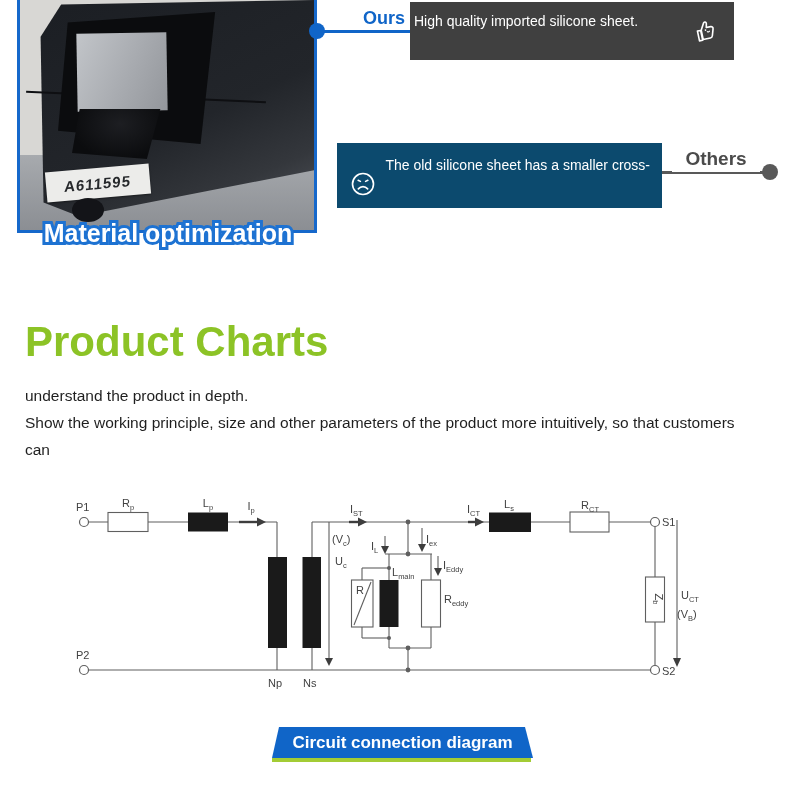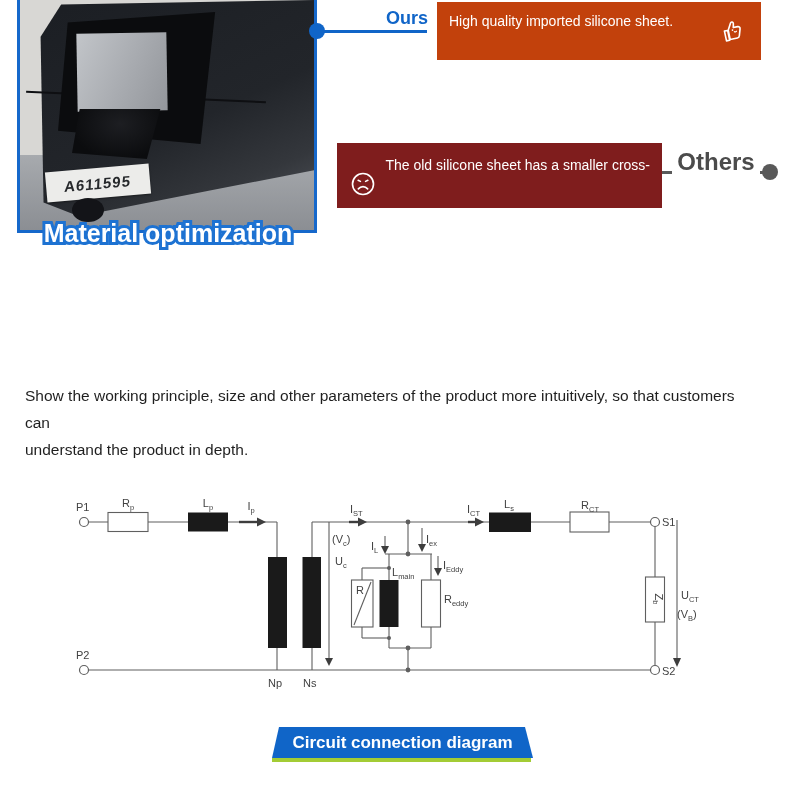--- a/index.html
+++ b/index.html
@@ -28,34 +28,34 @@
                 transform:rotate(-5deg); display:flex; align-items:center; justify-content:center;
                 box-shadow:0 1px 2px rgba(0,0,0,.4); }
   .ph-sticker span { font-weight:bold; font-size:15px; color:#26282b; letter-spacing:1px; transform:skewX(-8deg); }
   .ph-hole    { position:absolute; left:52px; top:198px; width:32px; height:24px; border-radius:50%;
                 background:#131418; }
 
   
   .caption-svg { position:absolute; left:33px; top:214px; }
 
   
-  .ours-label { position:absolute; left:340px; top:8px; width:88px; text-align:right;
+  .ours-label { position:absolute; left:340px; top:8px; width:88px; text-align:center;
                 color:#1065c8; font-size:18px; font-weight:bold; }
   .ours-line  { position:absolute; left:317px; top:30px; width:110px; height:3px; background:#1065c8; }
   .ours-dot   { position:absolute; left:309px; top:23px; width:16px; height:16px; border-radius:50%; background:#1065c8; }
-  .ours-box   { position:absolute; left:437px; top:2px; width:324px; height:58px; background:#c2410c;
-                color:#fff; font-size:14px; line-height:19px; padding:10px 44px 10px 12px; }
+  .ours-box   { position:absolute; left:410px; top:2px; width:324px; height:58px; background:#404040;
+                color:#fff; font-size:14px; line-height:19px; padding:10px 44px 10px 4px; }
   .thumb-icon { position:absolute; right:12px; top:14px; width:30px; height:30px; transform:rotate(-12deg); }
 
-  .others-box  { position:absolute; left:337px; top:143px; width:325px; height:65px; background:#7f1d1d;
+  .others-box  { position:absolute; left:337px; top:143px; width:325px; height:65px; background:#0c4a6e;
                  color:#fff; font-size:14px; line-height:20px; padding:12px 12px 10px 48px; text-align:right; }
   .sad-icon    { position:absolute; left:12px; bottom:10px; width:28px; height:28px; }
   .others-line { position:absolute; left:662px; top:171px; width:110px; height:2.5px; background:#595959; }
   .others-label{ position:absolute; left:672px; top:148px; width:88px; text-align:center; background:#fff;
-                 color:#4b4b4b; font-size:24px; font-weight:bold; padding-bottom:2px; }
+                 color:#4b4b4b; font-size:19px; font-weight:bold; padding-bottom:2px; }
   .others-dot  { position:absolute; left:762px; top:164px; width:16px; height:16px; border-radius:50%; background:#595959; }
 
   
   .sec-title { position:absolute; left:25px; top:318px; font-size:42px; font-weight:bold; color:#8cc326; }
   .sec-desc  { position:absolute; left:25px; top:382px; width:730px; font-size:15.5px; color:#1f1f1f; line-height:27px; }
 
   
   .circuit { position:absolute; left:60px; top:480px; }
   .circuit line, .circuit path.wire { stroke:#5f5f5f; stroke-width:1.1; fill:none; }
   .circuit .box-w { fill:#fff; stroke:#5f5f5f; stroke-width:1.1; }
@@ -112,23 +112,24 @@
     <svg class="sad-icon" viewBox="0 0 24 24">
       <circle cx="12" cy="12" r="9" fill="none" stroke="#fff" stroke-width="1.4"></circle>
       <path d="M8 16.2c2.2-2.6 5.8-2.6 8 0" fill="none" stroke="#fff" stroke-width="1.4" stroke-linecap="round"></path>
       <path d="M7.8 8.8l2 1 M16.2 8.8l-2 1" fill="none" stroke="#fff" stroke-width="1.3" stroke-linecap="round"></path>
     </svg>
   </div>
   <div class="others-line"></div>
   <div class="others-dot"></div>
   <div class="others-label">Others</div>
 
+  <h1 class="sec-title">Product Charts</h1>
   <div class="sec-desc">
+    <div>understand the product in depth.</div>
     <div>Show the working principle, size and other parameters of the product more intuitively, so that customers can</div>
-    <div>understand the product in depth.</div>
   </div>
 
   <svg class="circuit" width="680" height="220" viewBox="0 0 680 220">
 
     <line x1="28.5" y1="42" x2="217" y2="42"></line>
     <line x1="217" y1="42" x2="217" y2="77"></line>
     <line x1="217" y1="168" x2="217" y2="190"></line>
     <line x1="28.5" y1="190" x2="590.5" y2="190"></line>
     <line x1="252" y1="42" x2="252" y2="77"></line>
     <line x1="252" y1="168" x2="252" y2="190"></line>

